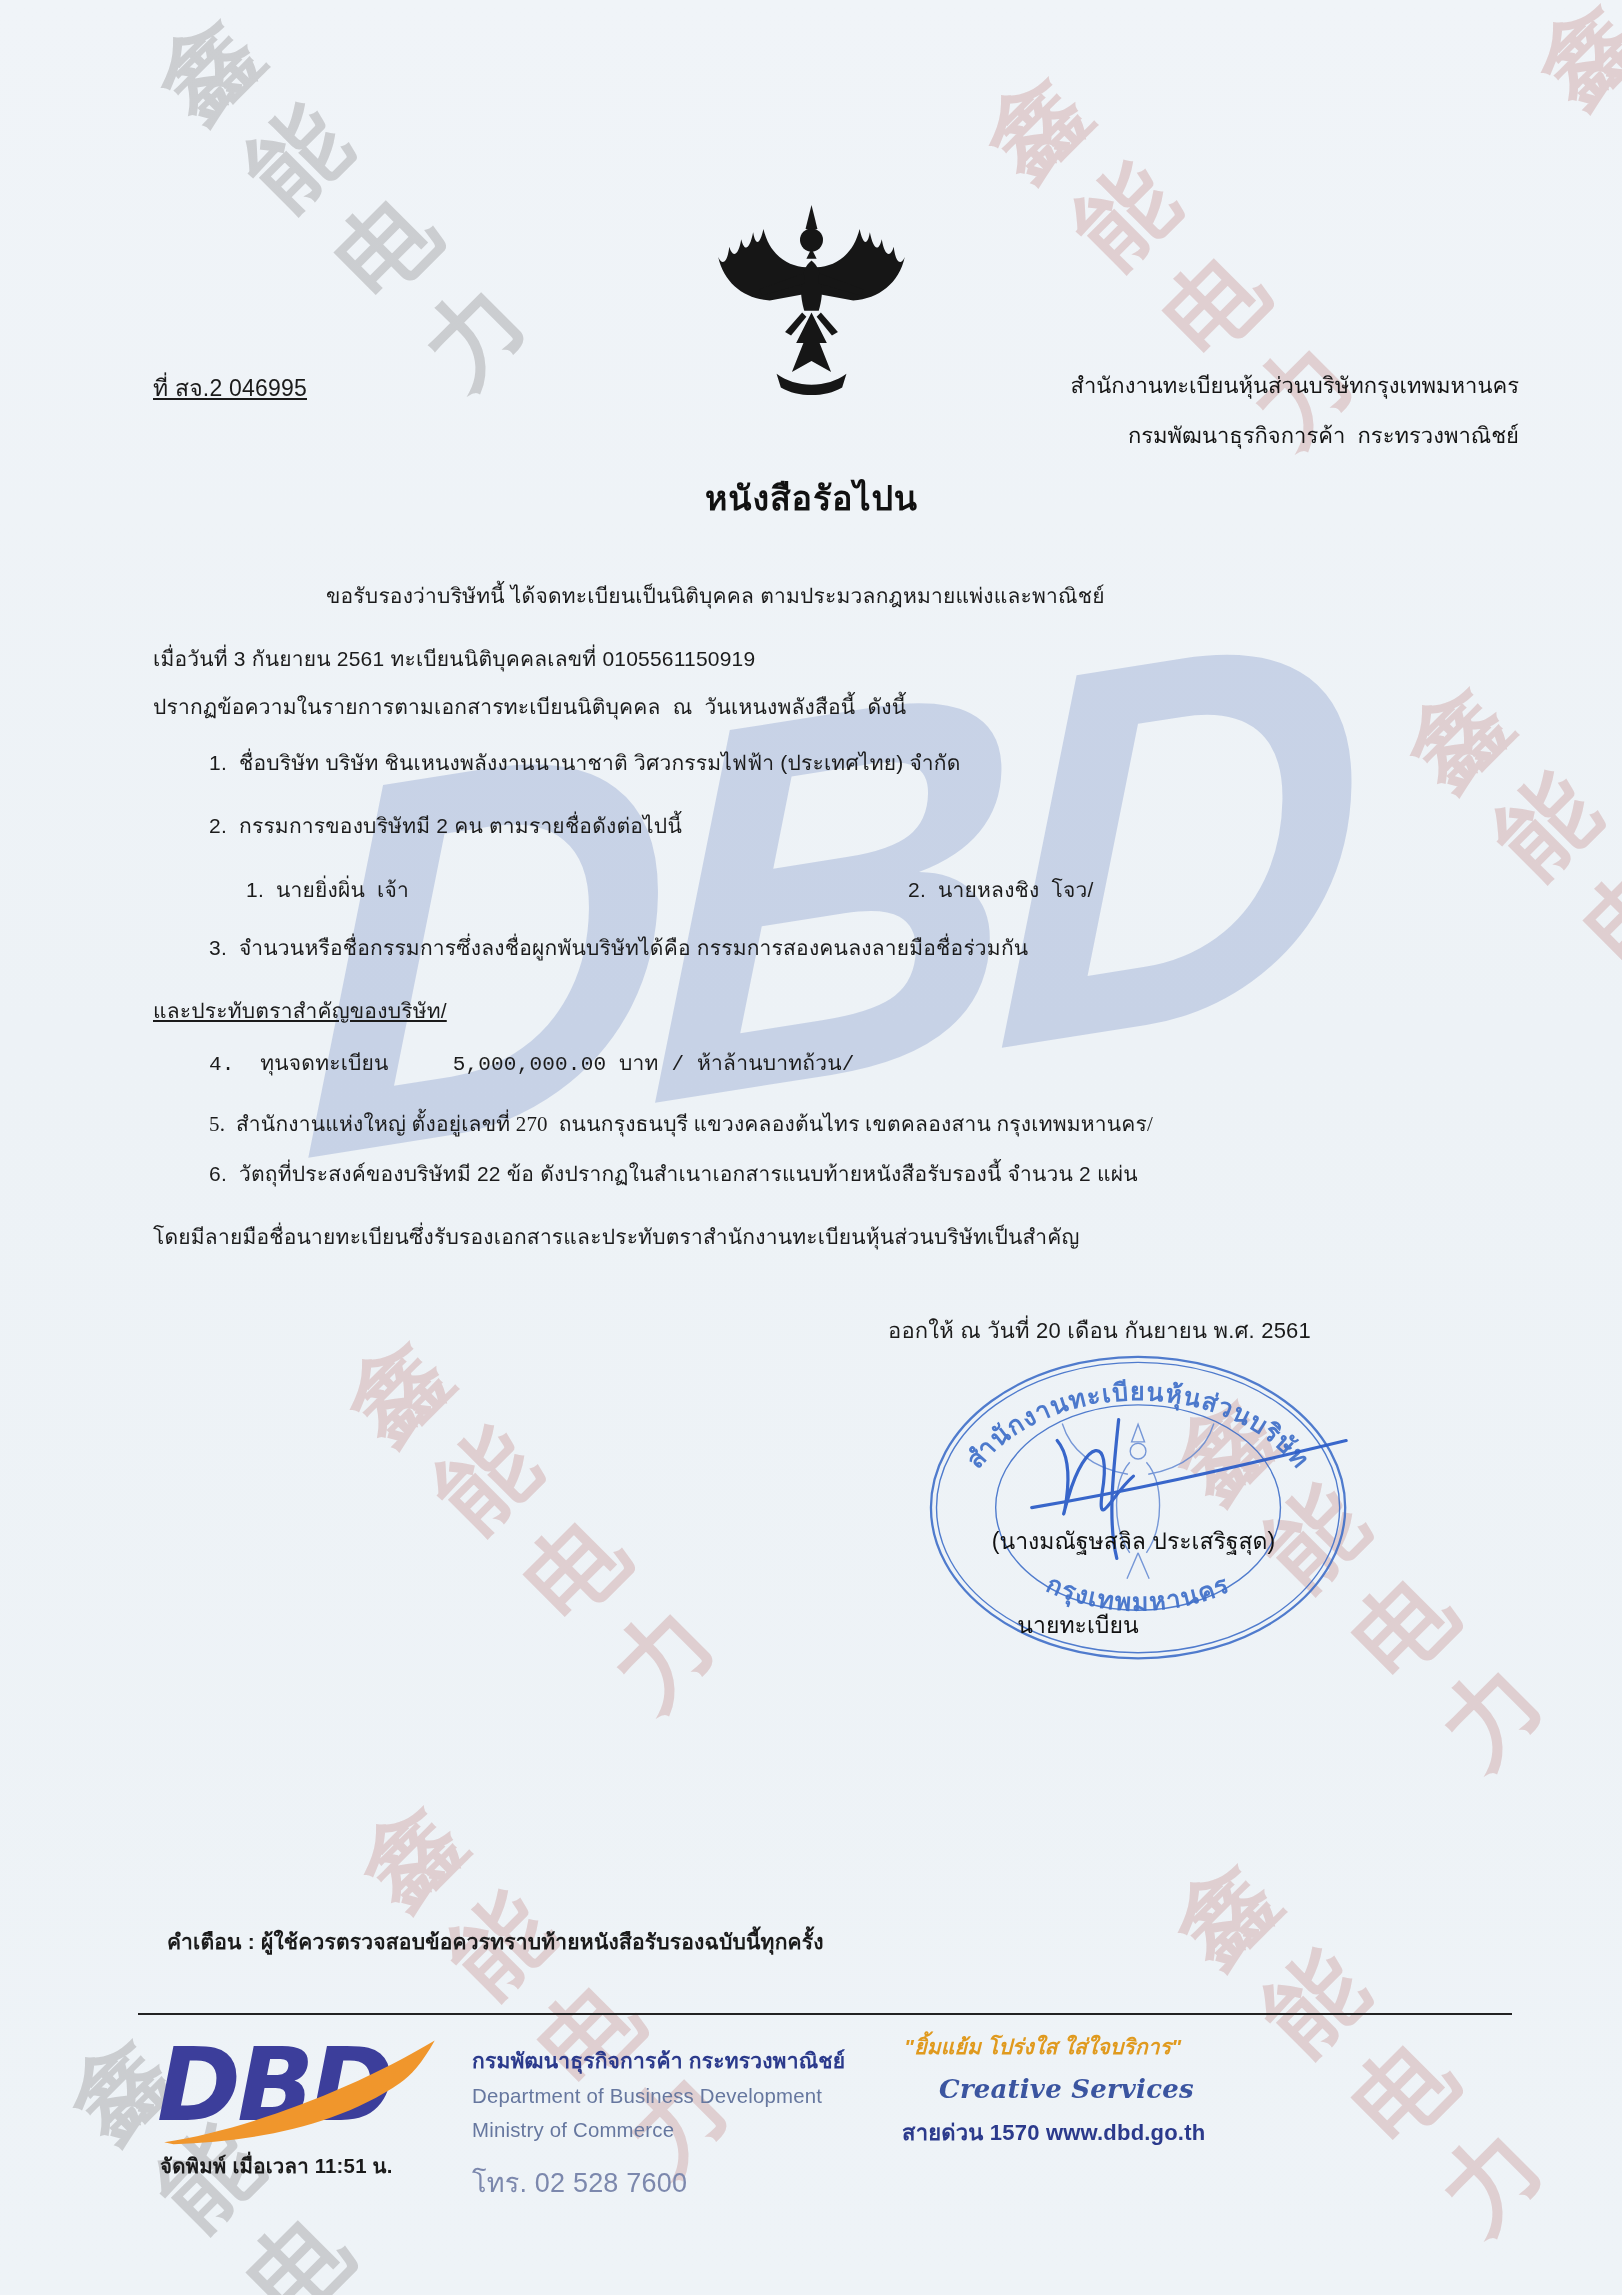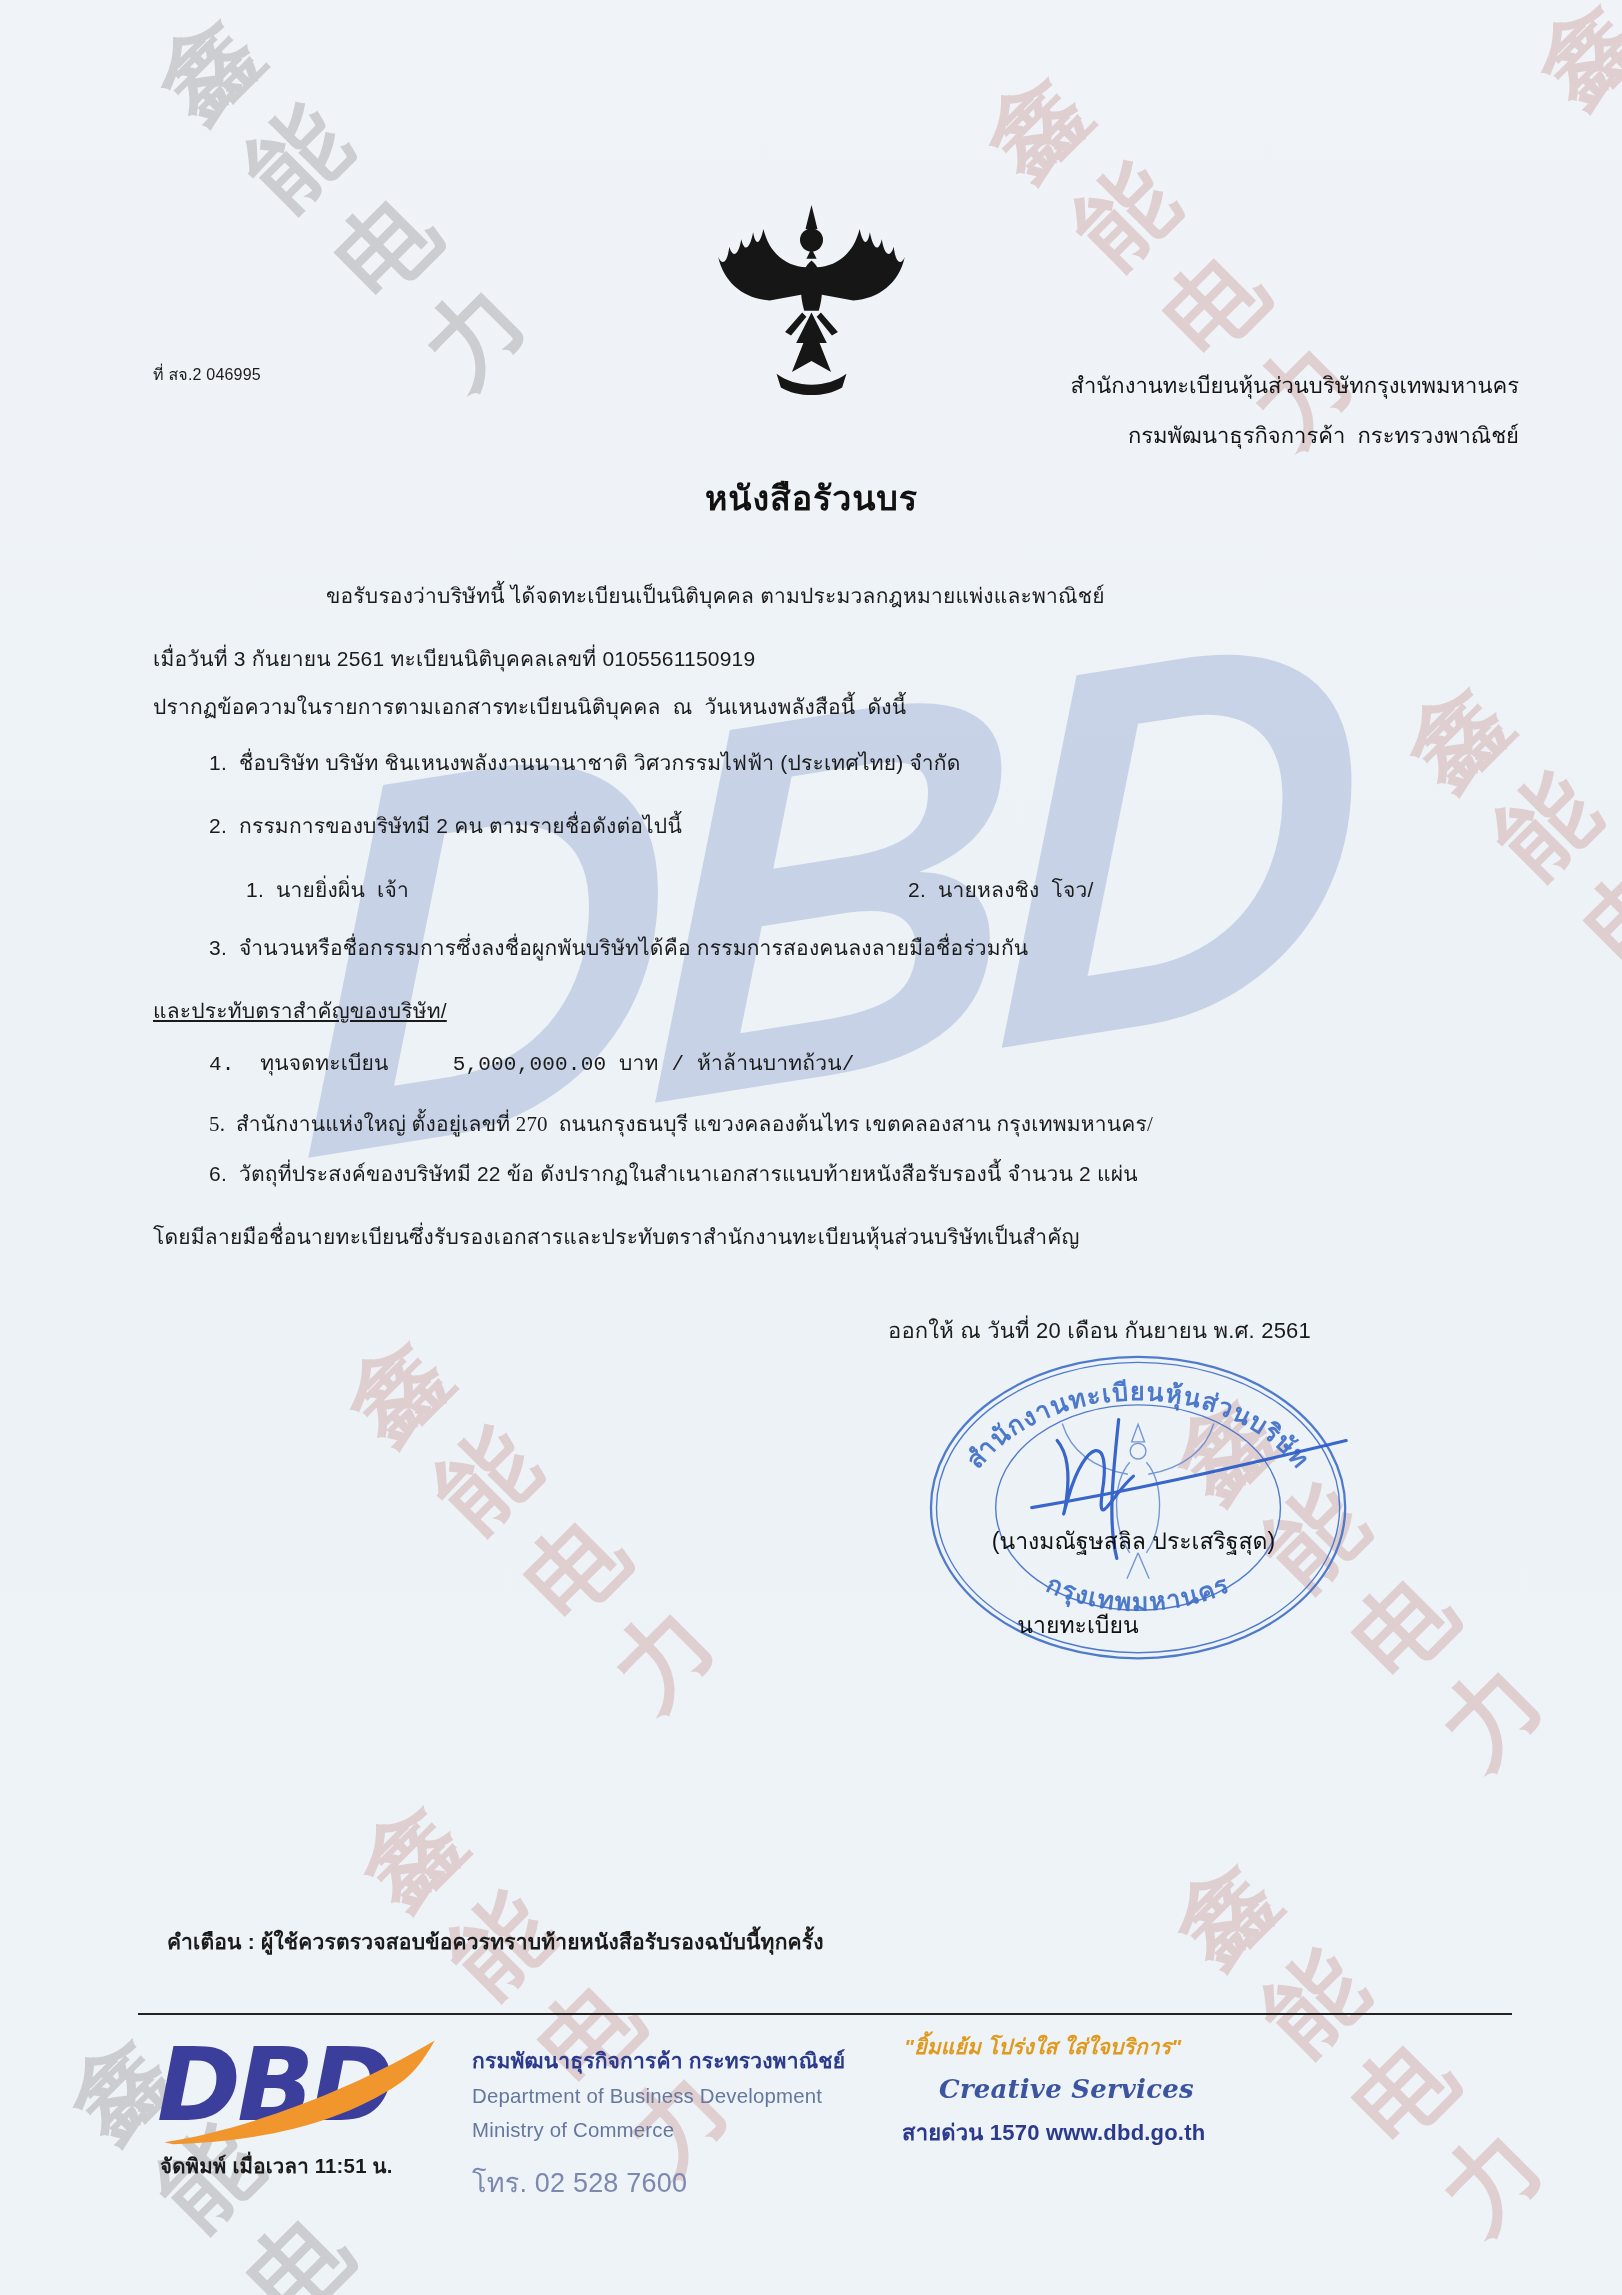--- a/index.html
+++ b/index.html
@@ -95,25 +95,25 @@
       <path d="M250,136 C222,158 220,212 233,254 L267,254 C280,212 278,158 250,136 Z"></path>
       <path d="M232,166 L128,204 L134,218 L234,190 Z"></path>
       <path d="M268,166 L372,204 L366,218 L266,190 Z"></path>
       <path d="M250,258 L214,330 L231,330 L204,398 L250,372 L296,398 L269,330 L286,330 Z"></path>
       <path d="M228,258 L188,304 L202,312 L238,268 Z"></path>
       <path d="M272,258 L312,304 L298,312 L262,268 Z"></path>
       <path d="M168,402 C212,436 288,436 332,402 L322,434 C282,458 218,458 178,434 Z"></path>
     </g>
   </svg>
 
-  <div class="line" style="left:153px;top:362px;font-size:16px;">ที่ สจ.2 046995</div>
+  <div class="line" style="left:153px;top:370px;font-size:23px;text-decoration:underline;">ที่ สจ.2 046995</div>
   <div class="right-head" style="top:368px;">สำนักงานทะเบียนหุ้นส่วนบริษัทกรุงเทพมหานคร</div>
   <div class="right-head" style="top:418px;">กรมพัฒนาธุรกิจการค้า  กระทรวงพาณิชย์</div>
 
-  <div class="title" style="top:471px;">หนังสือรัวนบร</div>
+  <div class="title" style="top:471px;">หนังสือรัอไปน</div>
 
   <div class="line" style="left:326px;top:579px;">ขอรับรองว่าบริษัทนี้ ได้จดทะเบียนเป็นนิติบุคคล ตามประมวลกฎหมายแพ่งและพาณิชย์</div>
   <div class="line" style="left:153px;top:642px;">เมื่อวันที่ 3 กันยายน 2561 ทะเบียนนิติบุคคลเลขที่ 0105561150919</div>
   <div class="line" style="left:153px;top:690px;">ปรากฏข้อความในรายการตามเอกสารทะเบียนนิติบุคคล  ณ  วันเหนงพลังสือนี้  ดังนี้</div>
   <div class="line" style="left:209px;top:746px;">1.  ชื่อบริษัท บริษัท ชินเหนงพลังงานนานาชาติ วิศวกรรมไฟฟ้า (ประเทศไทย) จำกัด</div>
   <div class="line" style="left:209px;top:809px;">2.  กรรมการของบริษัทมี 2 คน ตามรายชื่อดังต่อไปนี้</div>
   <div class="line" style="left:246px;top:873px;">1.  นายยิ่งผิ่น  เจ้า</div>
   <div class="line" style="left:908px;top:873px;">2.  นายหลงชิง  โจว/</div>
   <div class="line" style="left:209px;top:931px;">3.  จำนวนหรือชื่อกรรมการซึ่งลงชื่อผูกพันบริษัทได้คือ กรรมการสองคนลงลายมือชื่อร่วมกัน</div>
   <div class="line" style="left:153px;top:994px;text-decoration:underline;">และประทับตราสำคัญของบริษัท/</div>

